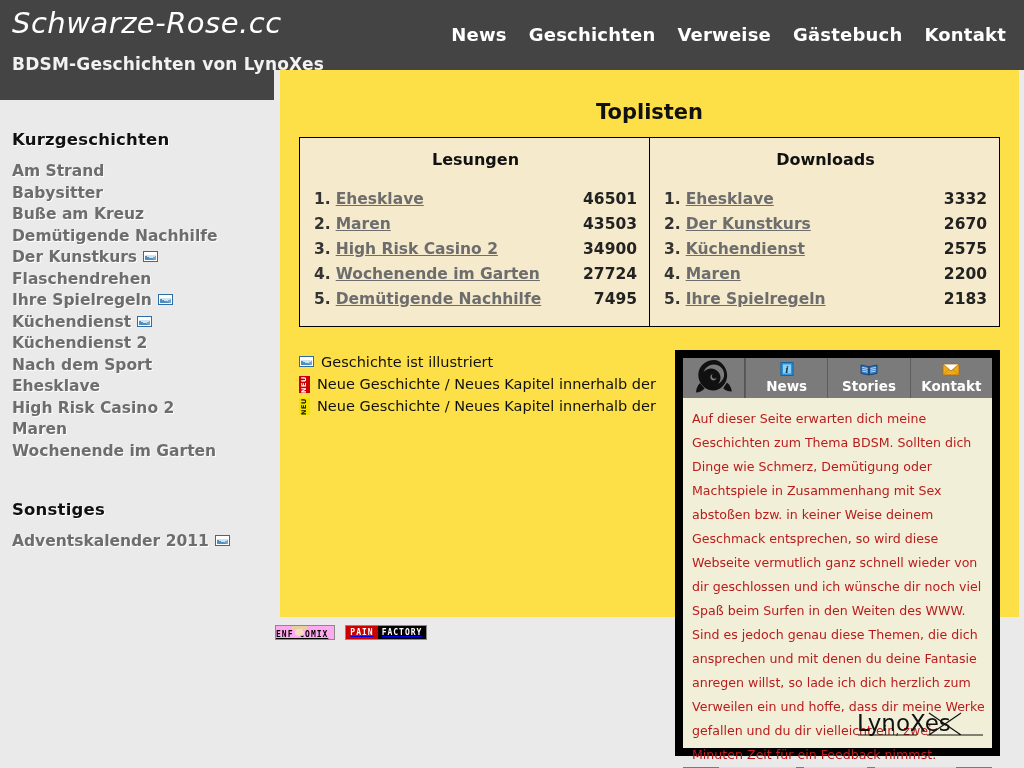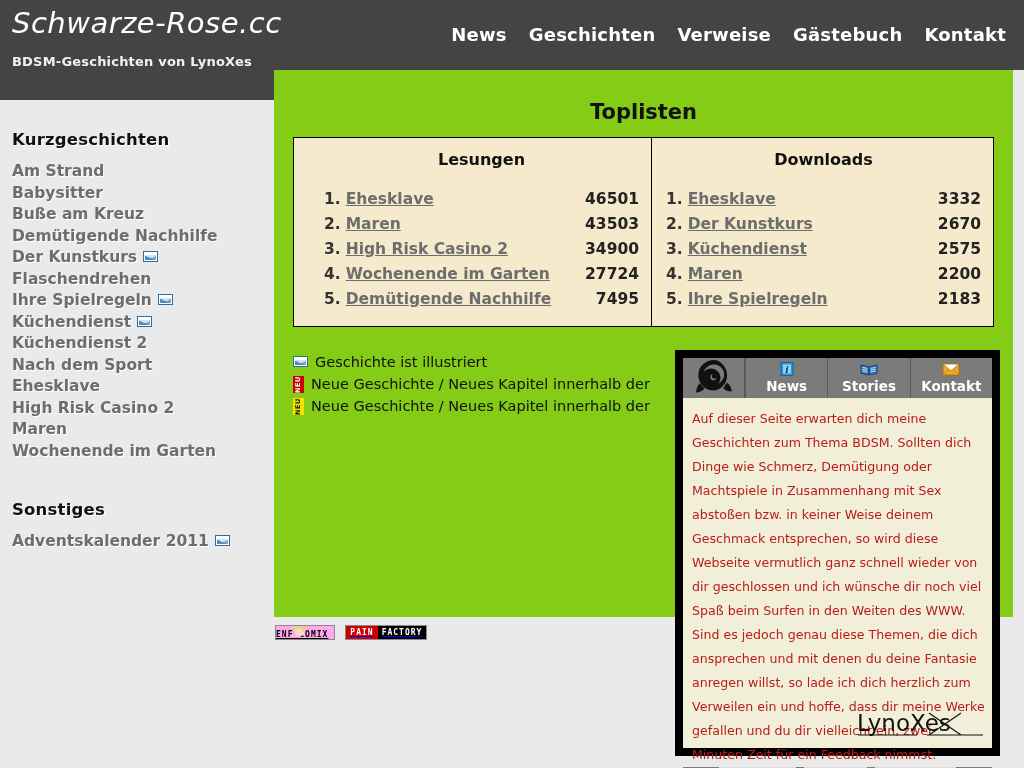--- a/index.html
+++ b/index.html
@@ -39,21 +39,21 @@
     font-family: "DejaVu Sans", sans-serif;
     font-size: 29px;
     font-style: italic;
     font-weight: normal;
     letter-spacing: 0.5px;
     white-space: nowrap;
   }
   .brand-sub {
     position: absolute; left: 12px; top: 54px;
     color: #f2f2f2;
-    font-size: 13px;
+    font-size: 17px;
     font-weight: bold;
     letter-spacing: 0.2px;
     white-space: nowrap;
   }
 
   .nav {
     position: absolute; right: 18px; top: 24px;
     display: flex; gap: 22px;
     align-items: baseline;
   }
@@ -106,39 +106,38 @@
     content: "";
     position: absolute; left: 1px; right: 1px; bottom: 1px; top: 3px;
     background:
       linear-gradient(to top right, #4f8fbf 0 45%, transparent 45%),
       linear-gradient(to top left, #6fa7cf 0 40%, transparent 40%),
       #cfe2f0;
   }
 
   
   .content {
-    position: absolute; left: 274px; top: 70px;
+    position: absolute; left: 280px; top: 70px;
     width: 739px; height: 547px;
-    background: #84cc16;
+    background: #fde047;
   }
   .content-title {
     text-align: center;
     font-size: 21px;
     font-weight: bold;
     color: #111111;
     margin: 30px 0 0 0;
   }
 
   
   .top-box {
     position: absolute; left: 19px; top: 67px;
     width: 701px; height: 190px;
     background: #f6eacc;
     border: 1px solid #000000;
-    padding-left: 16px;
   }
   .top-cols { display: flex; height: 100%; }
   .top-col {
     flex: 1 1 0;
     padding: 12px 12px 0 14px;
     position: relative;
   }
   .top-col.left { border-right: 1px solid #000000; }
   .col-title {
     text-align: center;

